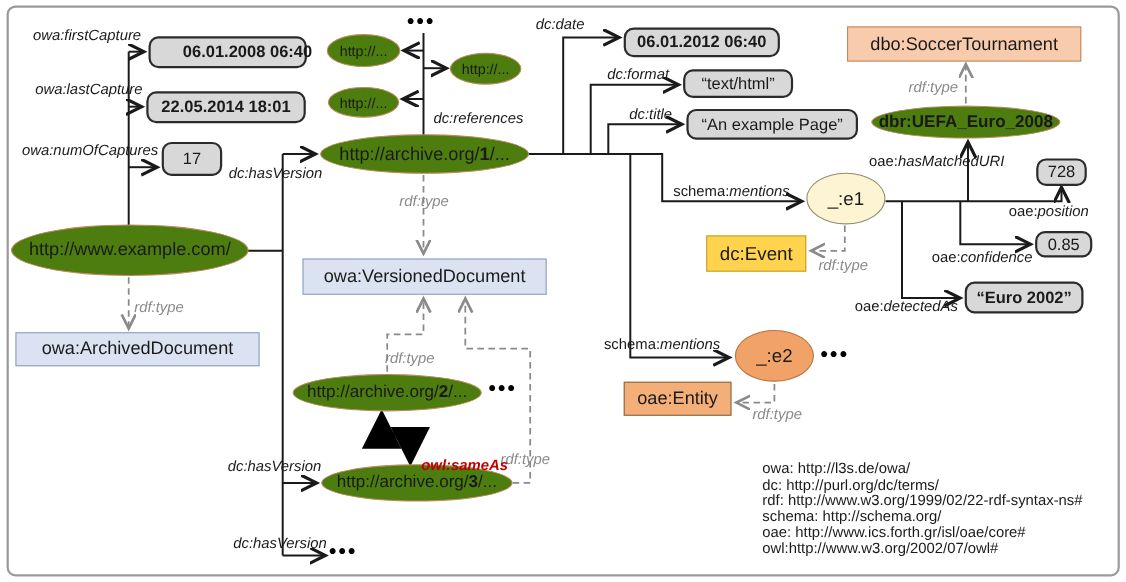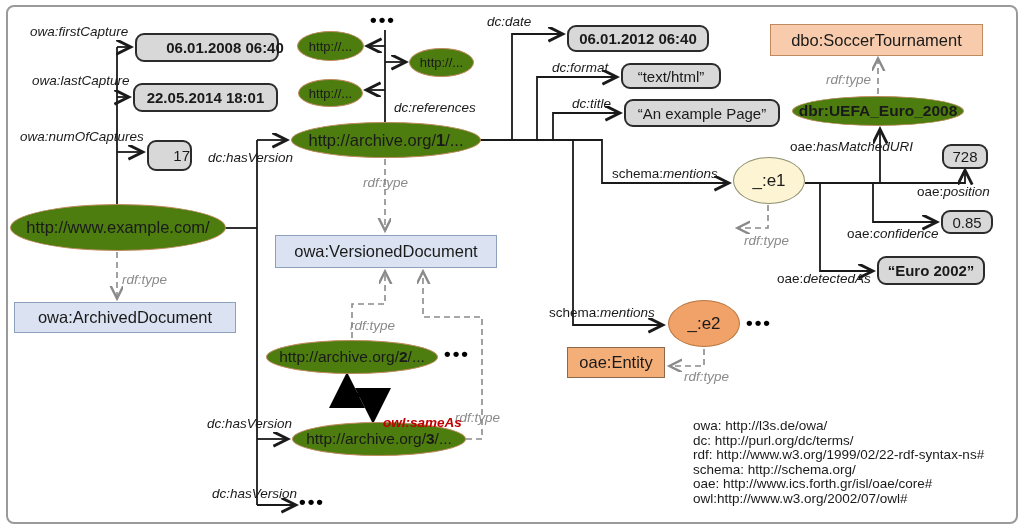--- a/index.html
+++ b/index.html
@@ -129,31 +129,34 @@
 
   <div class="node rect-blue big" style="left:275px;top:235px;width:222px;height:33px;">
       <span>owa:VersionedDocument</span>
     </div>
   <div class="node rect-blue big" style="left:14px;top:302px;width:222px;height:31px;">
       <span>owa:ArchivedDocument</span>
     </div>
   <div class="node rect-peach big" style="left:770px;top:24px;width:213px;height:32px;">
       <span>dbo:SoccerTournament</span>
     </div>
+  <div class="node rect-gold" style="left:642px;top:214px;width:91px;height:33px;font-size:17px;">
+      <span>dc:Event</span>
+    </div>
   <div class="node rect-orange big" style="left:567px;top:347px;width:98px;height:31px;">
       <span>oae:Entity</span>
     </div>
 
   <div class="node literal bold" style="left:135px;top:33px;width:144px;height:29px;padding-left:36px;">
       <span>06.01.2008 06:40</span>
     </div>
   <div class="node literal bold" style="left:133px;top:83px;width:145px;height:29px;">
       <span>22.05.2014 18:01</span>
     </div>
-  <div class="node literal" style="left:147px;top:140px;width:45px;height:31px;justify-content:flex-end;">
+  <div class="node literal" style="left:147px;top:129px;width:55px;height:31px;">
       <span>17</span>
     </div>
   <div class="node literal bold" style="left:567px;top:25px;width:142px;height:27px;">
       <span>06.01.2012 06:40</span>
     </div>
   <div class="node literal" style="left:621px;top:63px;width:100px;height:26px;">
       <span>“text/html”</span>
     </div>
   <div class="node literal" style="left:624px;top:99px;width:156px;height:28px;">
       <span>“An example Page”</span>

